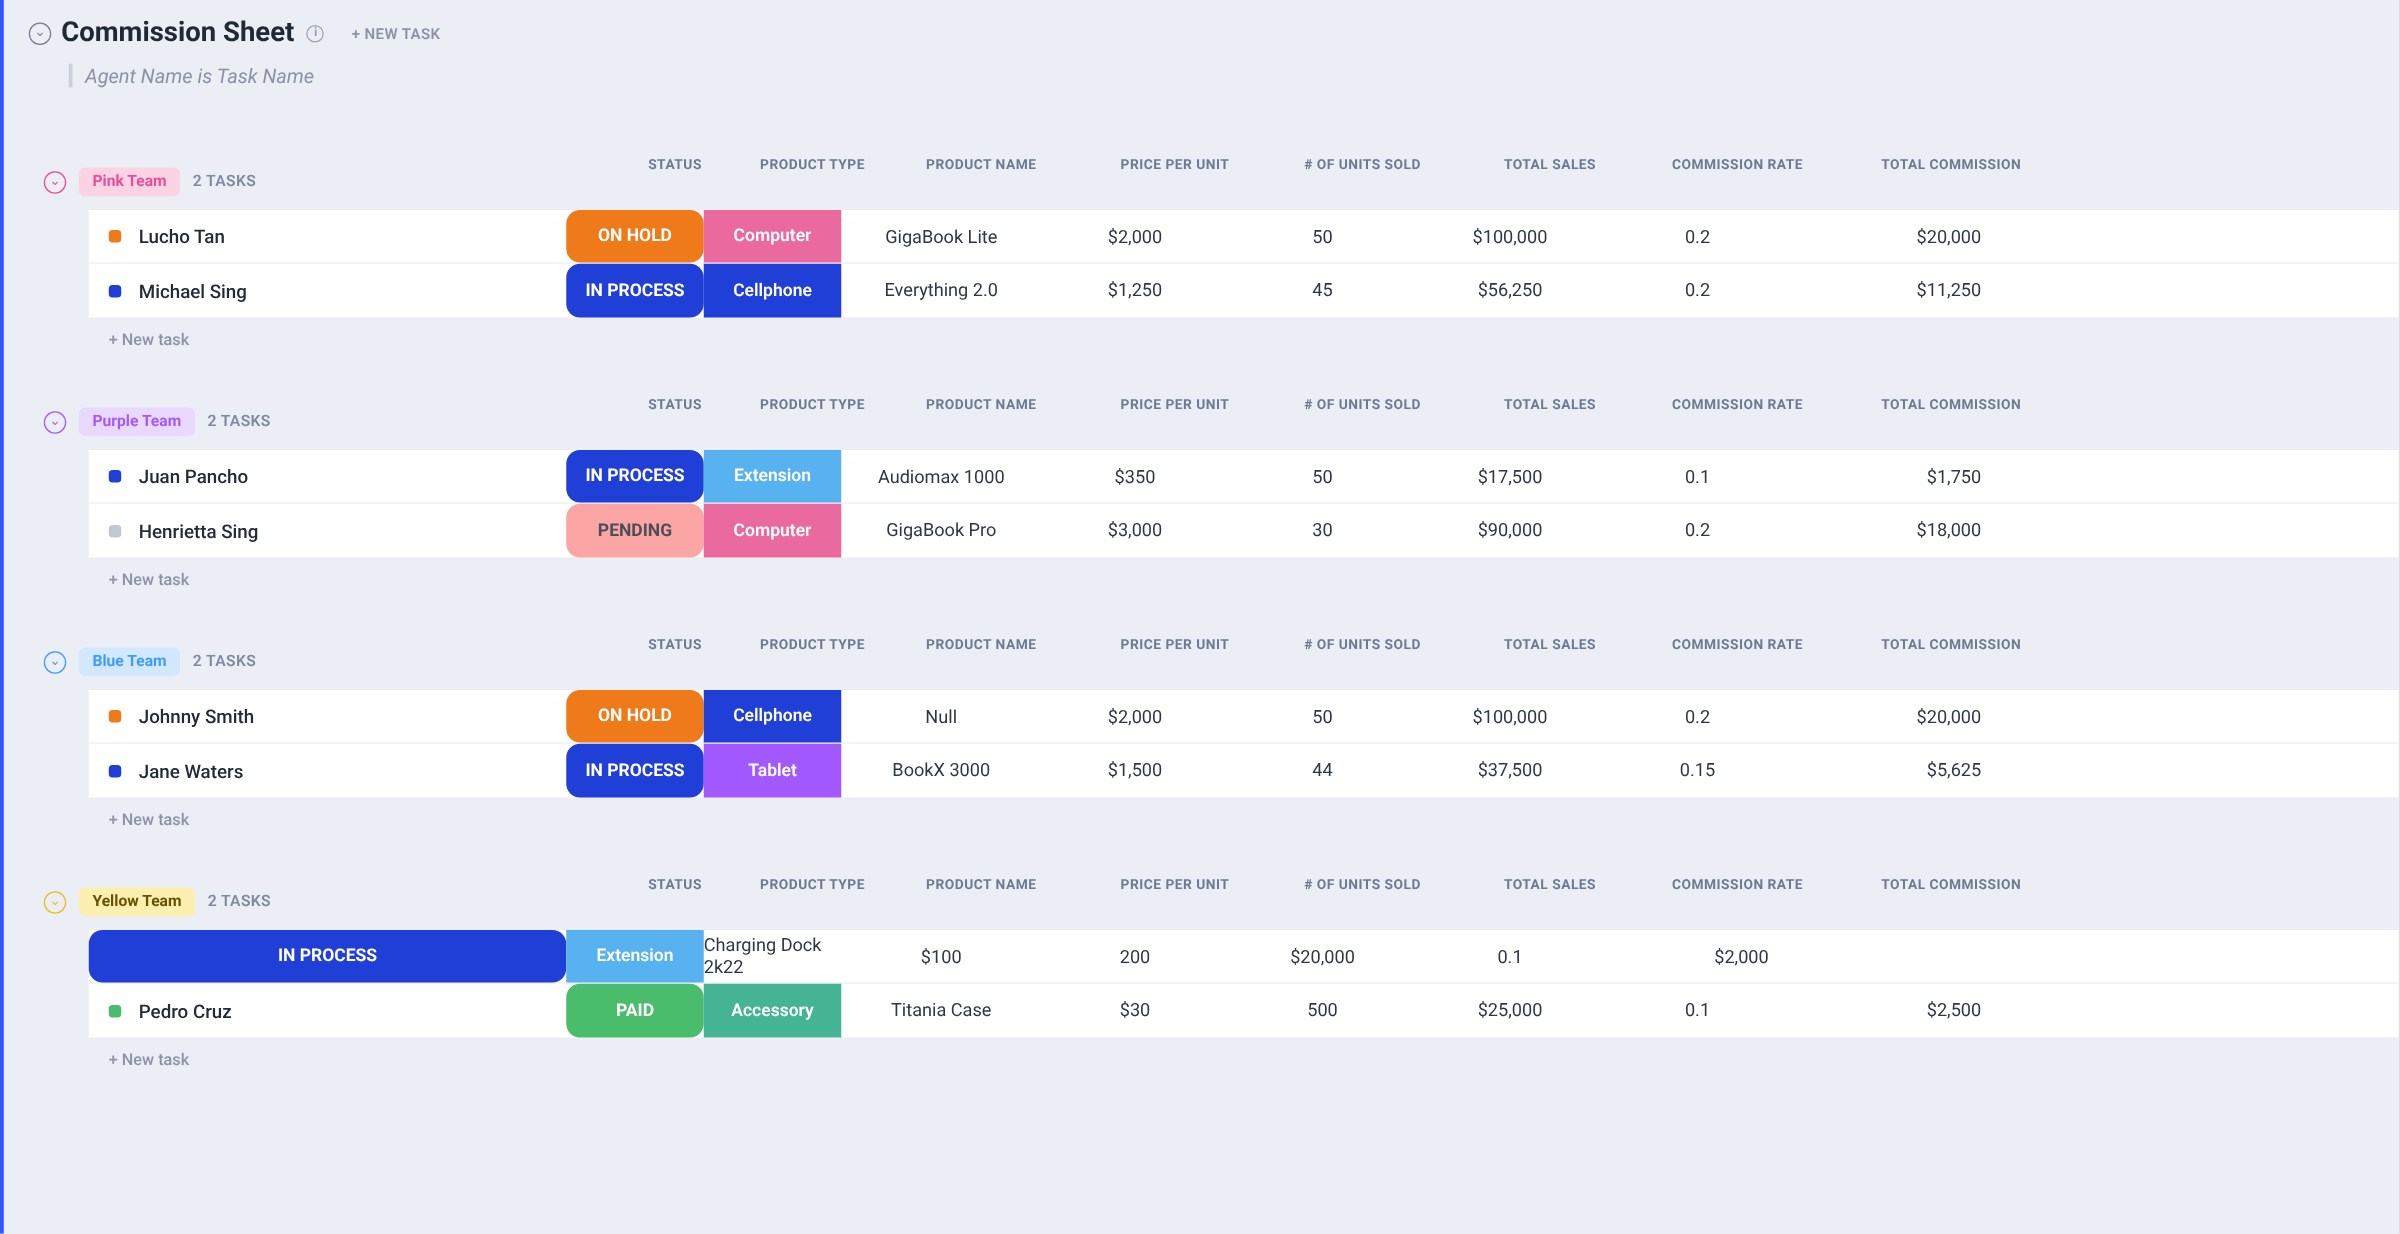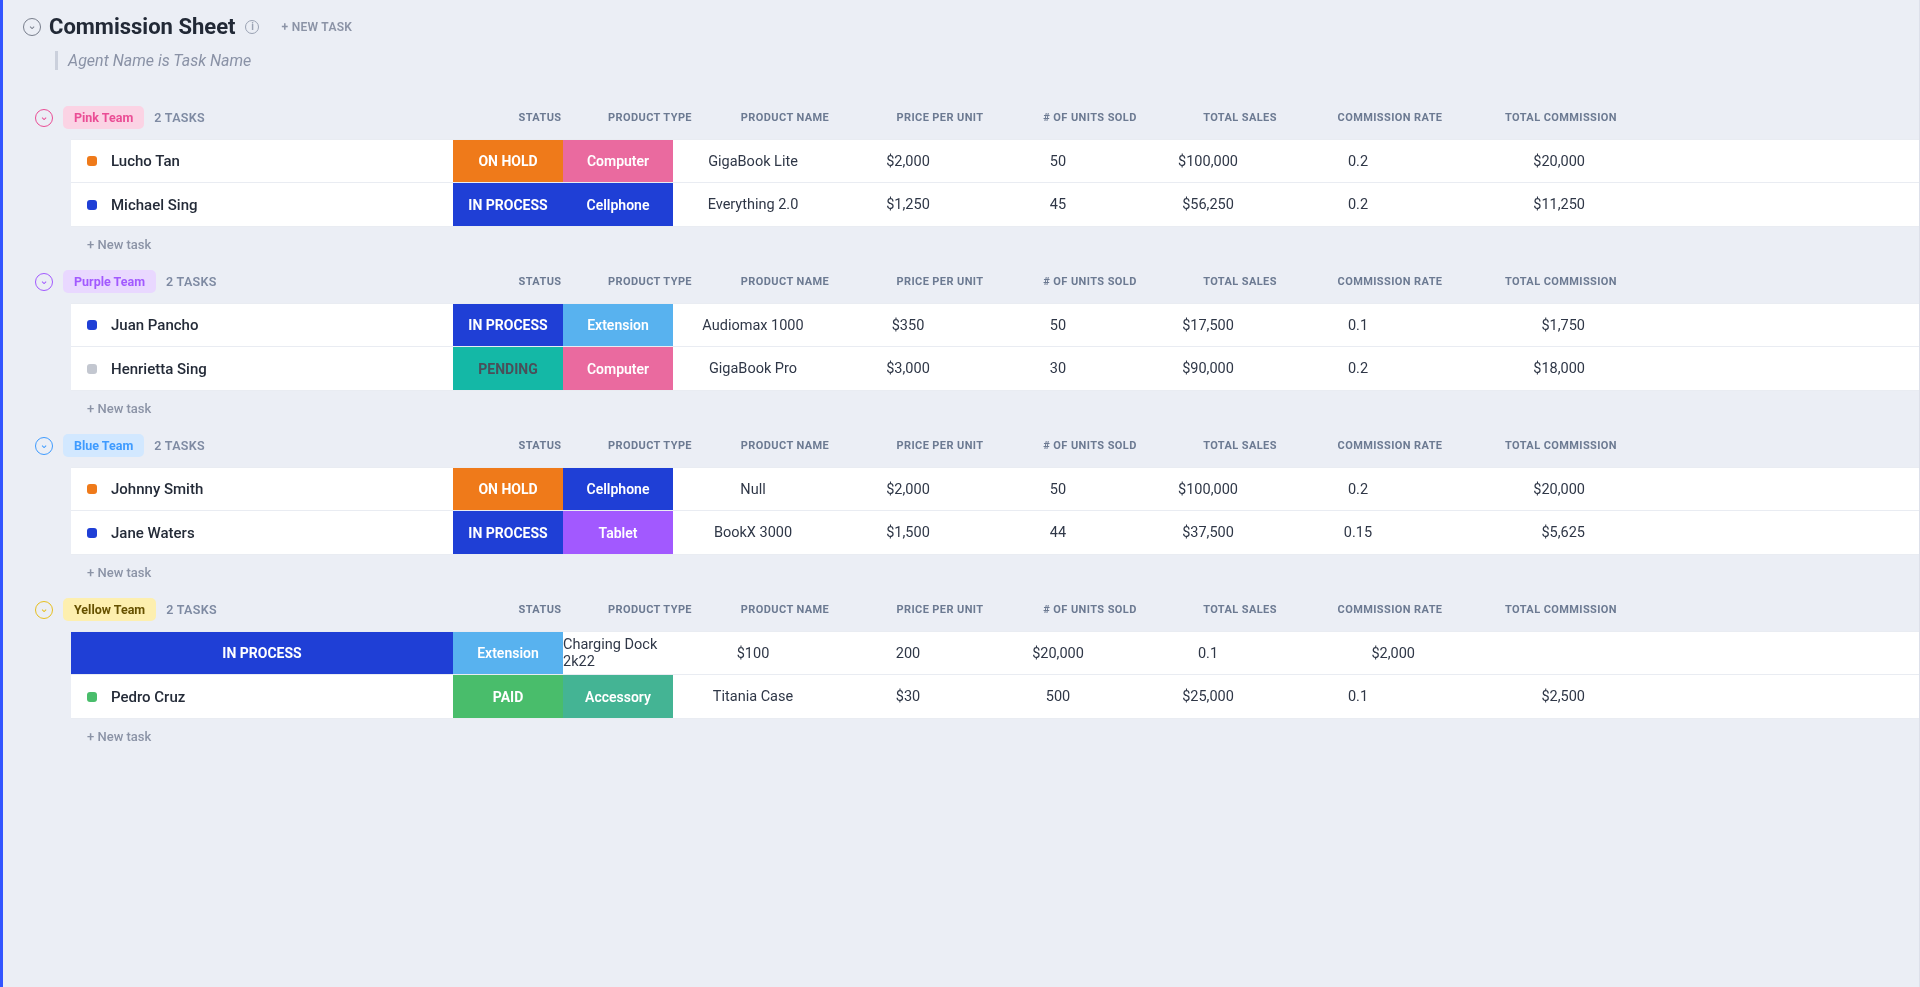--- a/index.html
+++ b/index.html
@@ -65,21 +65,21 @@
   }
 
   
   .group { margin: 12px 0 18px 0; }
   .group-header {
     display:grid;
     grid-template-columns: 450px 110px 110px 160px 150px 150px 150px 150px 170px;
     align-items:center;
     padding-left:32px;
   }
-  .group-header .gh-left { display:flex; align-items:center; gap:10px; }
+  .group-header .gh-left { display:flex; align-items:center; gap:10px;margin-top:28px; }
 
   .gh-collapse { width:18px; height:18px; border-radius:50%; border:1px solid; display:flex; align-items:center; justify-content:center; font-size:11px; line-height:9px; }
   .gh-collapse::after { content:"⌄"; position:relative; top:-1px; }
 
   .team-pill { font-size:12.5px; font-weight:700; padding:4px 11px; border-radius:5px; display:inline-block; }
   .task-count { color: var(--text-muted); font-size:12.5px; font-weight:600; letter-spacing:.3px; }
 
   .col-head { color: var(--text-header); font-size:11px; font-weight:700; letter-spacing:.4px; text-align:center; text-transform:uppercase; }
   .col-head.right { text-align:right; padding-right:18px; }
 
@@ -91,21 +91,21 @@
     align-items:stretch;
     background: var(--white);
     border-bottom: 1px solid var(--row-border);
     height:44px;
   }
   .row:first-child { border-top: 1px solid var(--row-border); }
 
   .name-cell { display:flex; align-items:center; font-size:15px; font-weight:500; color:#242b38; }
   .bullet { width:10px; height:10px; border-radius:3px; margin:0 14px 0 16px; flex:0 0 auto; }
 
-  .badge { display:flex; align-items:center; justify-content:center; color:#fff; font-weight:700; font-size:14px; height:100%; text-align:center; }
+  .badge { display:flex; align-items:center; justify-content:center; color:#fff; font-weight:700; font-size:14px; height:100%; text-align:center;border-radius:11px; }
   .pt-badge { display:flex; align-items:center; justify-content:center; color:#fff; font-weight:600; font-size:14px; height:100%; }
 
   .cell { display:flex; align-items:center; justify-content:center; font-size:14.5px; color:#2f3747; }
   .cell.right { justify-content:flex-end; padding-right:18px; }
 
   .new-task-row { color:#8b93a6; font-size:13px; font-weight:500; padding:10px 0 0 16px; display:inline-block; margin-left:68px; }
 
 </style>
 </head>
 <body>
@@ -193,21 +193,21 @@
             <div class="cell">50</div>
             <div class="cell">$17,500</div>
             <div class="cell">0.1</div>
             <div class="cell right">$1,750</div>
           </div>
           <div class="row">
             <div class="name-cell">
               <span class="bullet" style="background: rgb(195, 199, 208);"></span>
               <span>Henrietta Sing</span>
             </div>
-            <div class="badge" style="background: #14b8a6; color: rgb(74, 79, 89);">PENDING</div>
+            <div class="badge" style="background: #fca5a5; color: rgb(74, 79, 89);">PENDING</div>
             <div class="pt-badge" style="background: rgb(234, 106, 159);">Computer</div>
             <div class="cell">GigaBook Pro</div>
             <div class="cell">$3,000</div>
             <div class="cell">30</div>
             <div class="cell">$90,000</div>
             <div class="cell">0.2</div>
             <div class="cell right">$18,000</div>
           </div>
         </div><div class="new-task-row">+ New task</div></div>
       <div class="group"><div class="group-header">

